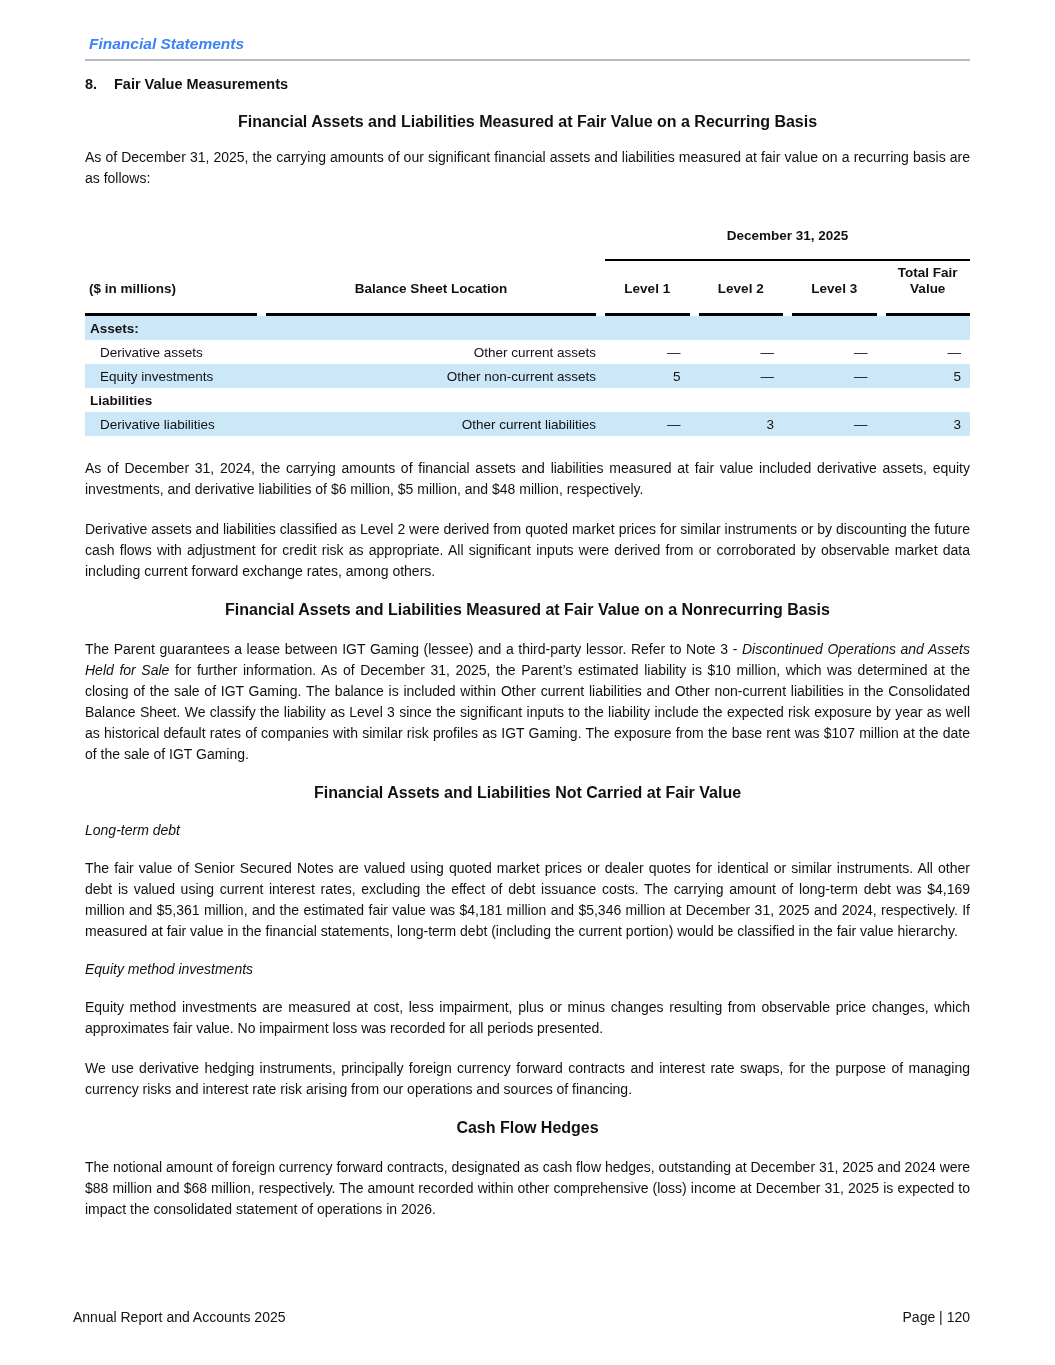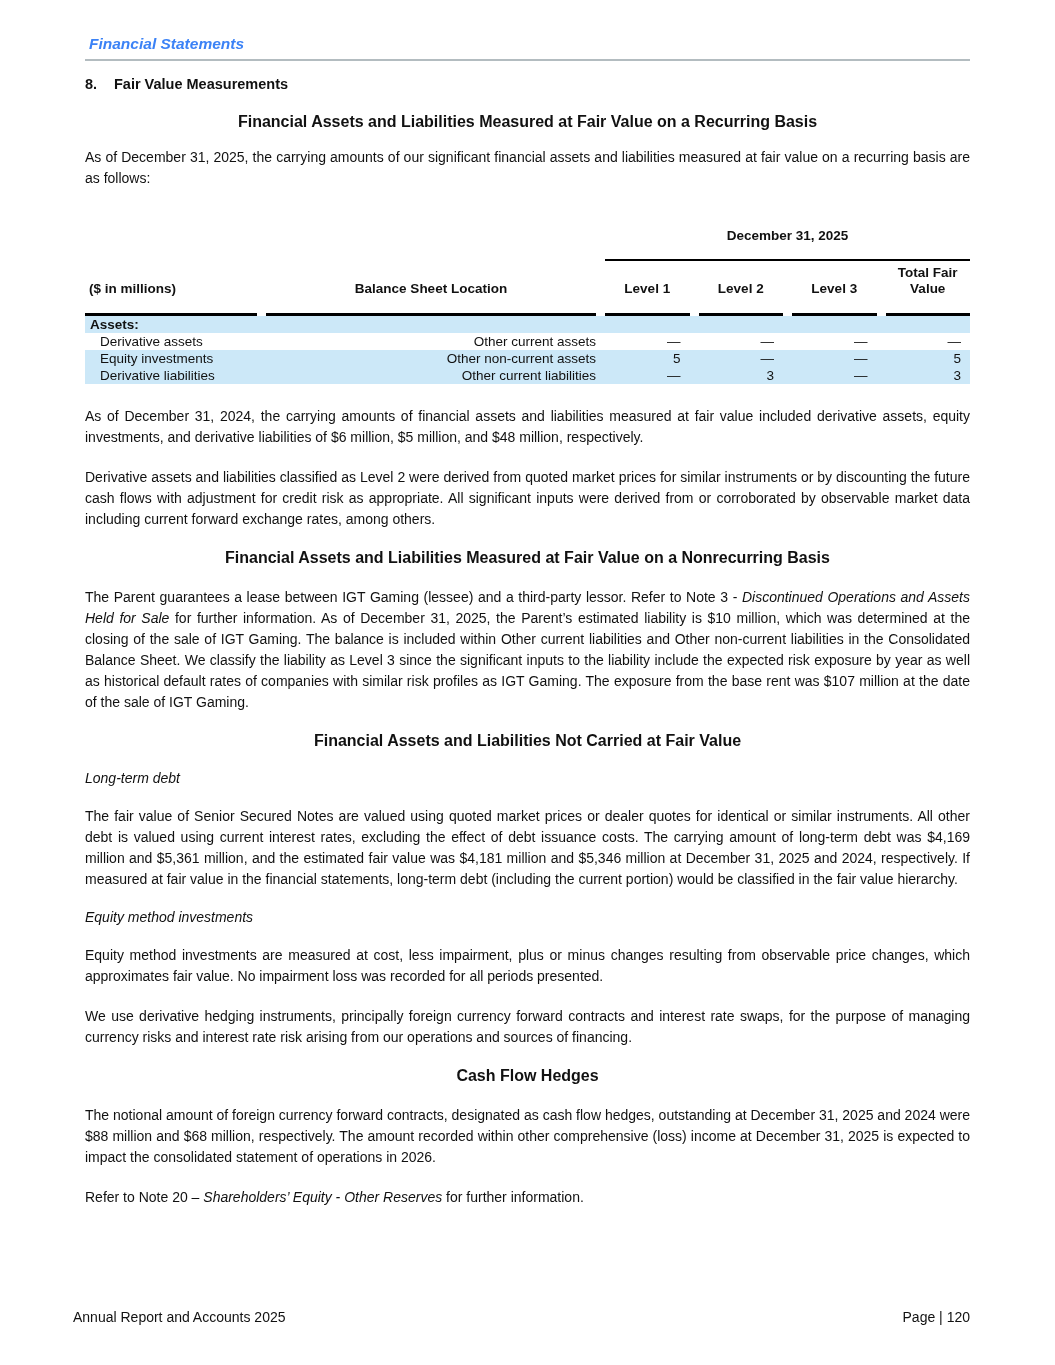--- a/index.html
+++ b/index.html
@@ -57,21 +57,21 @@
   }
   .head-row { align-items: end; padding-top: 4px; }
   .head-row > div {
     border-bottom: 3px solid #000;
     font-weight: bold;
     padding-bottom: 16px;
     line-height: 16px;
   }
   .head-units { text-align: left; padding-left: 4px; }
   .head-center { text-align: center; }
-  .t-row { align-items: center; height: 17px; }
+  .t-row { align-items: center; height: 24px; }
   .t-row.shaded { background: #cce8f8; }
   .cell-section { font-weight: bold; padding-left: 5px; grid-column: 1 / 7; }
   .cell-label { padding-left: 15px; }
   .cell-loc { text-align: right; }
   .cell-num { text-align: right; padding-right: 9px; }
   
   .doc-footer {
     position: absolute;
     left: 73px;
     right: 85px;
@@ -126,20 +126,23 @@
       <div class="cell-num">—</div>
     </div>
     <div class="t-grid t-row shaded">
       <div class="cell-label">Equity investments</div>
       <div class="cell-loc">Other non-current assets</div>
       <div class="cell-num">5</div>
       <div class="cell-num">—</div>
       <div class="cell-num">—</div>
       <div class="cell-num">5</div>
     </div>
+    <div class="t-grid t-row">
+      <div class="cell-section">Liabilities</div>
+    </div>
     <div class="t-grid t-row shaded">
       <div class="cell-label">Derivative liabilities</div>
       <div class="cell-loc">Other current liabilities</div>
       <div class="cell-num">—</div>
       <div class="cell-num">3</div>
       <div class="cell-num">—</div>
       <div class="cell-num">3</div>
     </div>
   </div>
 
@@ -161,20 +164,19 @@
 
   <p class="body">Equity method investments are measured at cost, less impairment, plus or minus changes resulting from observable price changes, which approximates fair value. No impairment loss was recorded for all periods presented.</p>
 
 
   <p class="body">We use derivative hedging instruments, principally foreign currency forward contracts and interest rate swaps, for the purpose of managing currency risks and interest rate risk arising from our operations and sources of financing.</p>
 
   <div class="sub-heading" style="margin-bottom:20px;">Cash Flow Hedges</div>
 
   <p class="body">The notional amount of foreign currency forward contracts, designated as cash flow hedges, outstanding at December 31, 2025 and 2024 were $88 million and $68 million, respectively. The amount recorded within other comprehensive (loss) income at December 31, 2025 is expected to impact the consolidated statement of operations in 2026.</p>
 
-  <p class="body"><span>Refer to Note 20 – </span><span class="it">Shareholders’ Equity - Other Reserves</span><span> for further information.</span></p>
 
   <div class="doc-footer">
     <span>Annual Report and Accounts 2025</span>
     <span>Page | 120</span>
   </div>
 
 </div>
 
 </body></html>

